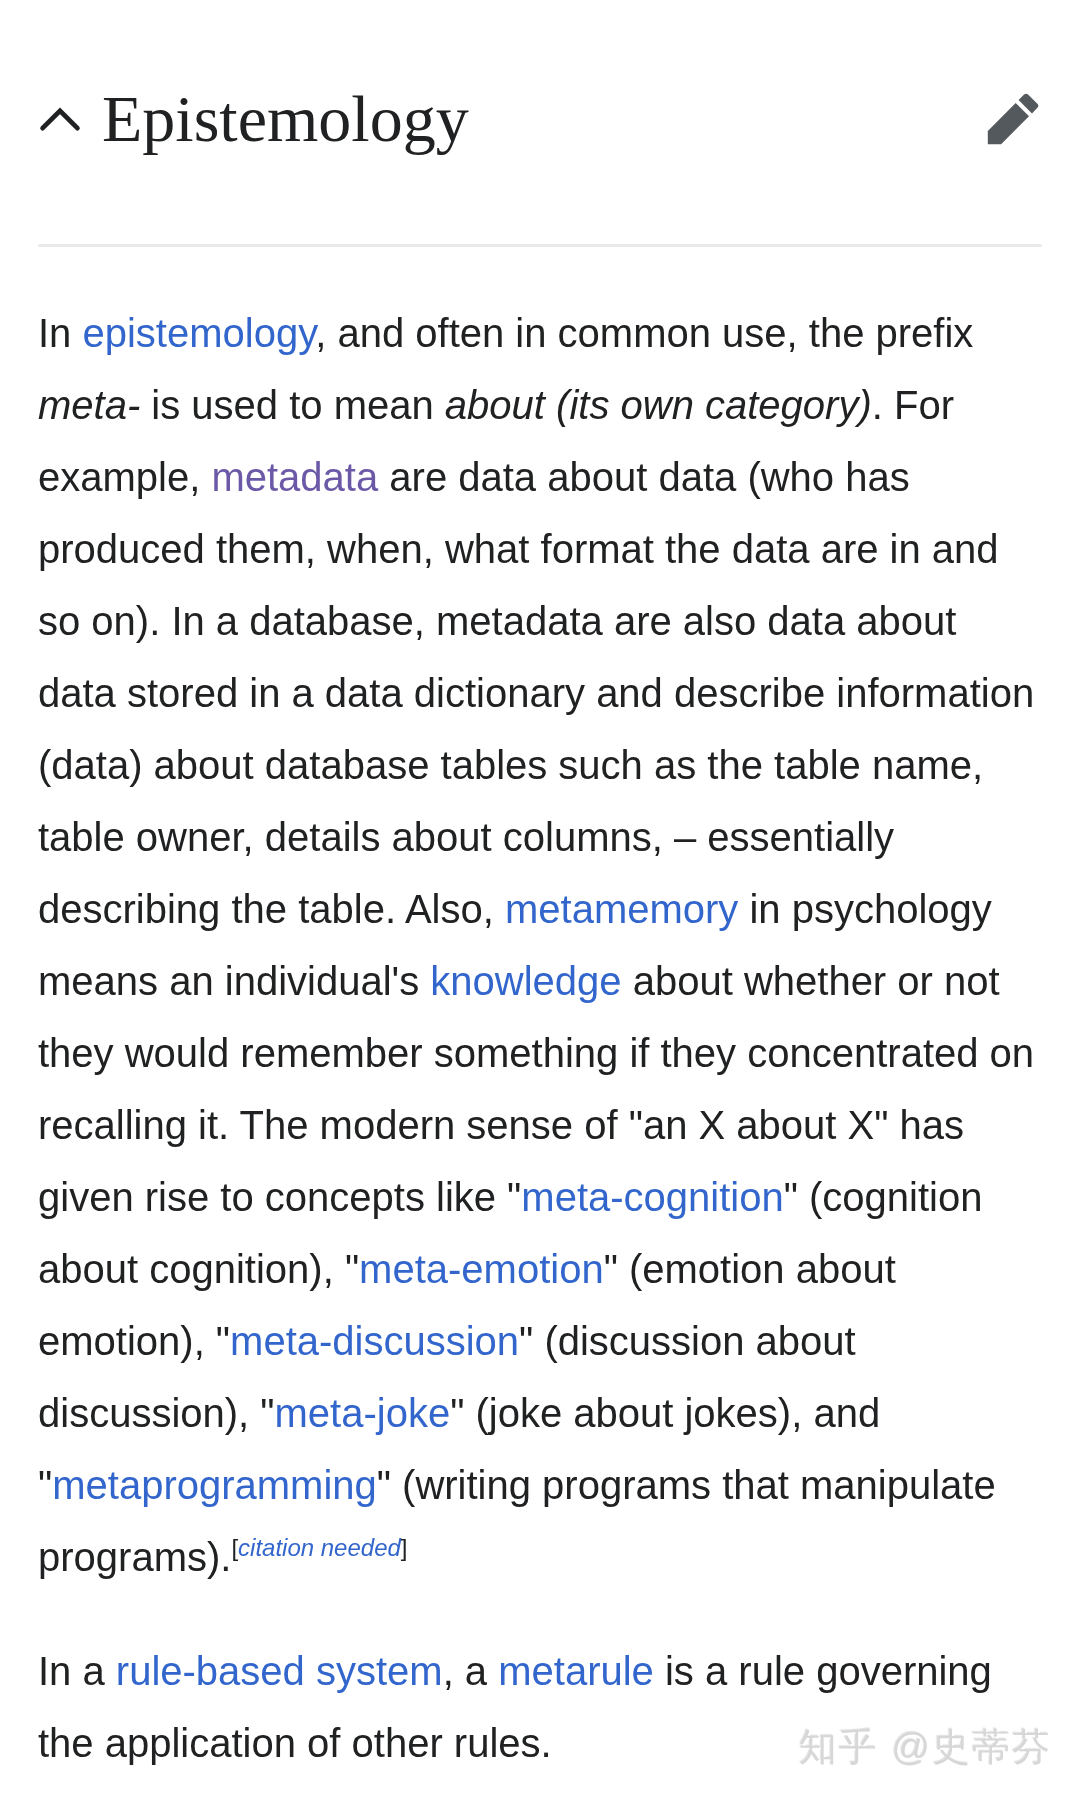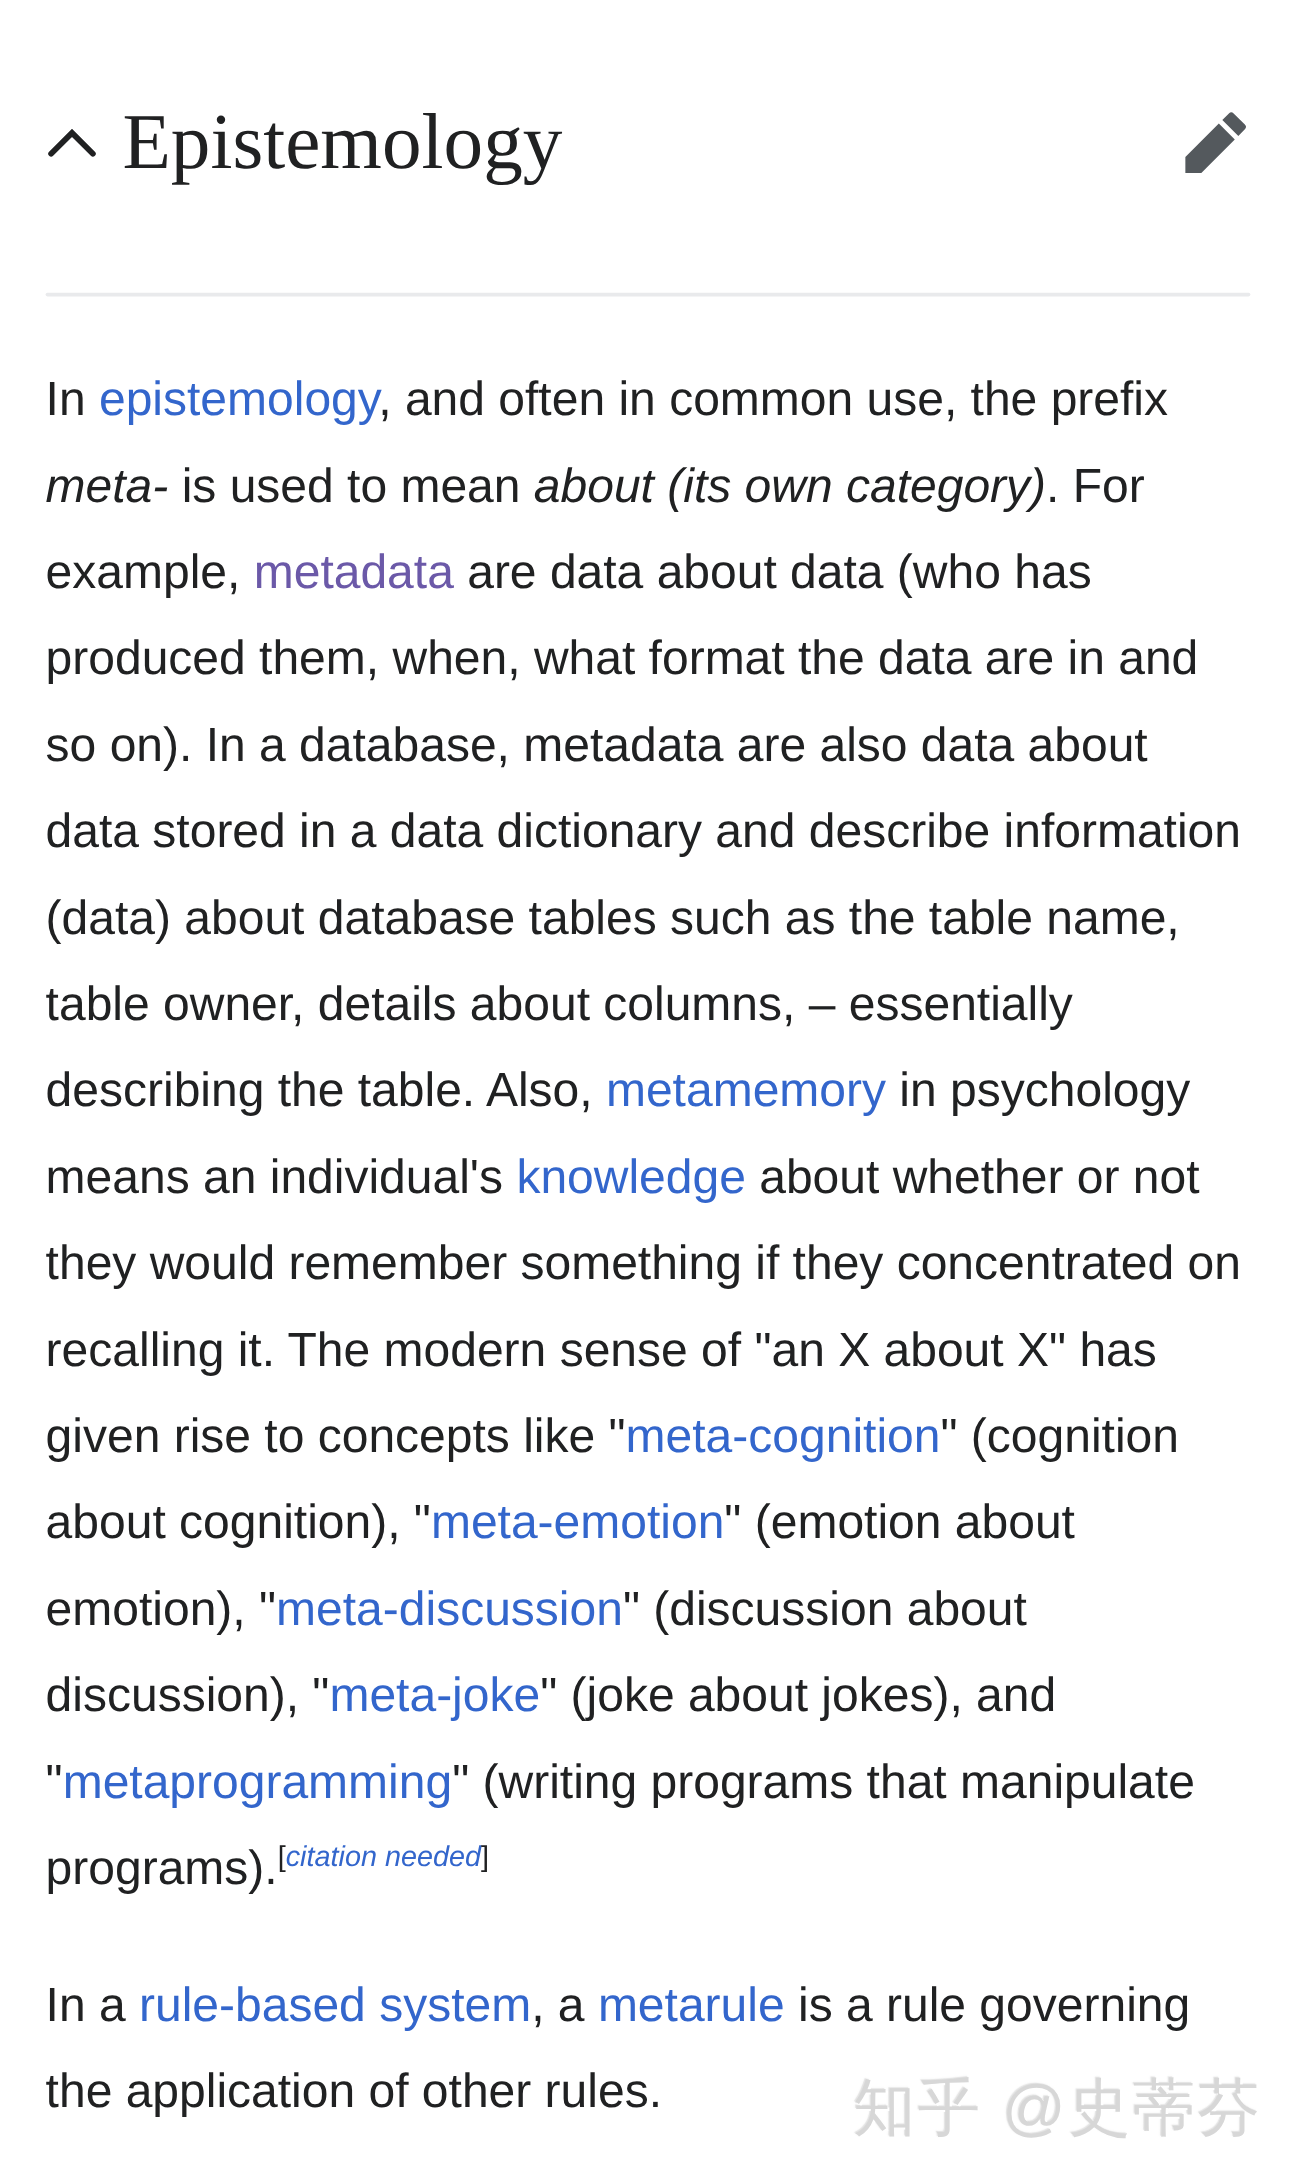--- a/index.html
+++ b/index.html
@@ -80,21 +80,21 @@
     line-height: 0;
     vertical-align: baseline;
     position: relative;
     top: -0.62em;
     white-space: nowrap;
   }
   .watermark {
     position: absolute;
     top: 1722px;
     right: 28px;
-    font-size: 52px;
+    font-size: 38px;
     letter-spacing: 2px;
     color: var(--watermark, #d7d7d7);
     text-shadow: 2px 2px 0 #ffffff, -1px -1px 1px rgba(170,170,170,0.35);
     white-space: nowrap;
   }
   svg { display: block; }
 </style>
 </head>
 <body>
 

